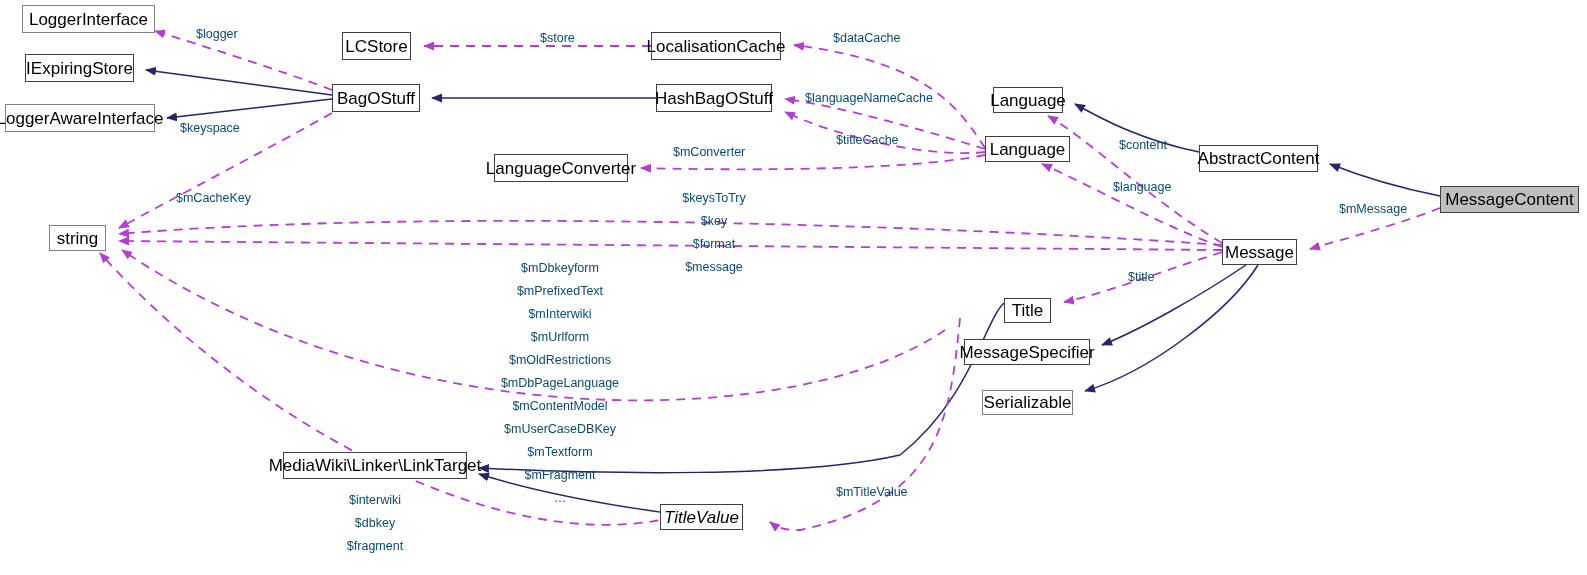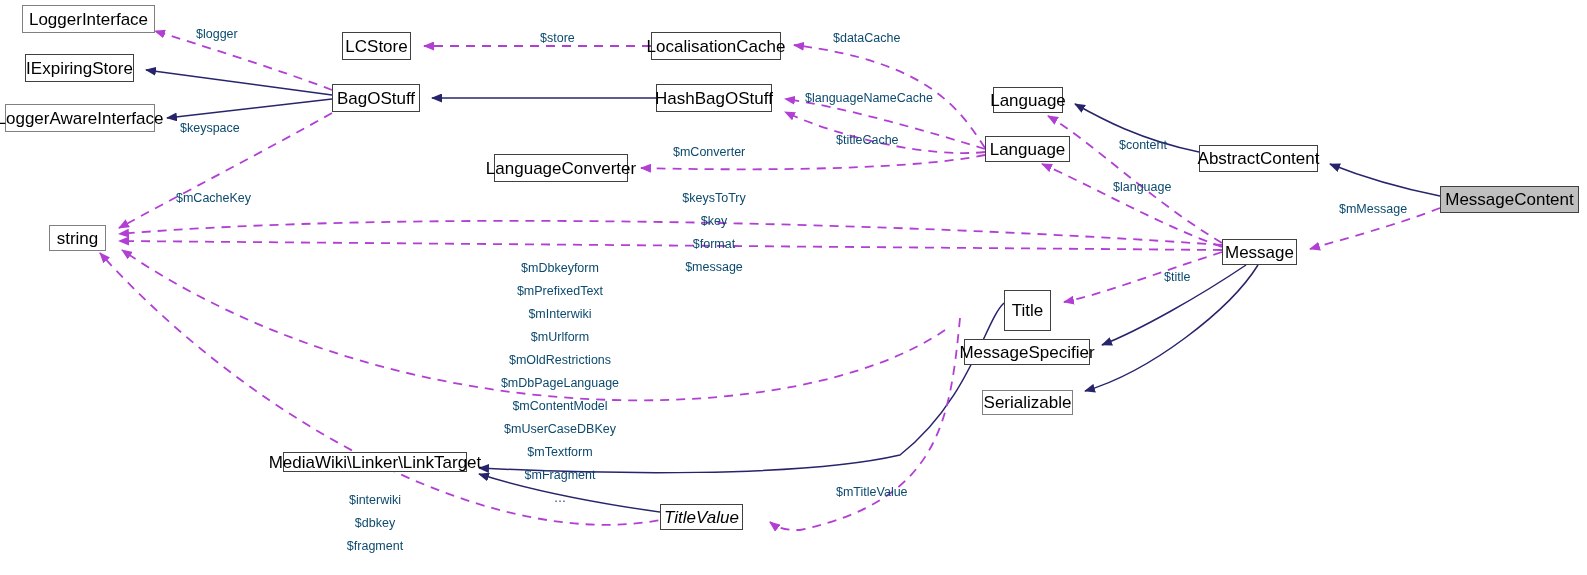--- a/index.html
+++ b/index.html
@@ -95,51 +95,51 @@
       </div>
       <div class="node strong" style="left: 1199px; top: 145px; width: 119px; height: 27px; align-items: center;">
         <span>AbstractContent</span>
       </div>
       <div class="node hl" style="left: 1440px; top: 186px; width: 139px; height: 27px;">
         <span>MessageContent</span>
       </div>
       <div class="node strong" style="left: 1222px; top: 239px; width: 75px; height: 26px;">
         <span>Message</span>
       </div>
-      <div class="node strong" style="left: 1004px; top: 290px; width: 47px; height: 41px;">
+      <div class="node strong" style="left: 1004px; top: 298px; width: 47px; height: 25px;">
         <span>Title</span>
       </div>
       <div class="node strong" style="left: 964px; top: 339px; width: 126px; height: 26px;">
         <span>MessageSpecifier</span>
       </div>
       <div class="node" style="left: 982px; top: 390px; width: 91px; height: 25px;">
         <span>Serializable</span>
       </div>
       <div class="node" style="left: 49px; top: 225px; width: 57px; height: 26px;">
         <span>string</span>
       </div>
-      <div class="node strong" style="left: 283px; top: 452px; width: 184px; height: 20px;">
+      <div class="node strong" style="left: 283px; top: 452px; width: 184px; height: 27px;">
         <span>MediaWiki\Linker\LinkTarget</span>
       </div>
       <div class="node strong" style="left: 660px; top: 504px; width: 83px; height: 26px; font-style: italic;">
         <span>TitleValue</span>
       </div>
     </div>
   <div id="labels">
       <div class="edge-label" style="left: 196px; top: 27px;">$logger</div>
       <div class="edge-label" style="left: 540px; top: 31px;">$store</div>
       <div class="edge-label" style="left: 833px; top: 31px;">$dataCache</div>
       <div class="edge-label" style="left: 805px; top: 91px;">$languageNameCache</div>
       <div class="edge-label" style="left: 836px; top: 133px;">$titleCache</div>
       <div class="edge-label" style="left: 673px; top: 145px;">$mConverter</div>
       <div class="edge-label" style="left: 180px; top: 121px;">$keyspace</div>
       <div class="edge-label" style="left: 176px; top: 191px;">$mCacheKey</div>
       <div class="edge-label" style="left: 1119px; top: 138px;">$content</div>
       <div class="edge-label" style="left: 1113px; top: 180px;">$language</div>
       <div class="edge-label" style="left: 1339px; top: 202px;">$mMessage</div>
-      <div class="edge-label" style="left: 1128px; top: 270px; margin-left: 36px;">$title</div>
+      <div class="edge-label" style="left: 1128px; top: 270px;">$title</div>
       <div class="edge-label" style="left: 836px; top: 485px;">$mTitleValue</div>
       <div class="edge-label multi" style="left: 714px; top: 187px; text-align: center; transform: translateX(-50%);">$keysToTry<br>$key<br>$format<br>$message</div>
       <div class="edge-label multi" style="left: 560px; top: 257px; text-align: center; transform: translateX(-50%);">$mDbkeyform<br>$mPrefixedText<br>$mInterwiki<br>$mUrlform<br>$mOldRestrictions<br>$mDbPageLanguage<br>$mContentModel<br>$mUserCaseDBKey<br>$mTextform<br>$mFragment<br>…</div>
       <div class="edge-label multi" style="left: 375px; top: 489px; text-align: center; transform: translateX(-50%);">$interwiki<br>$dbkey<br>$fragment</div>
     </div>
 
 </div>
 
 </body></html>

